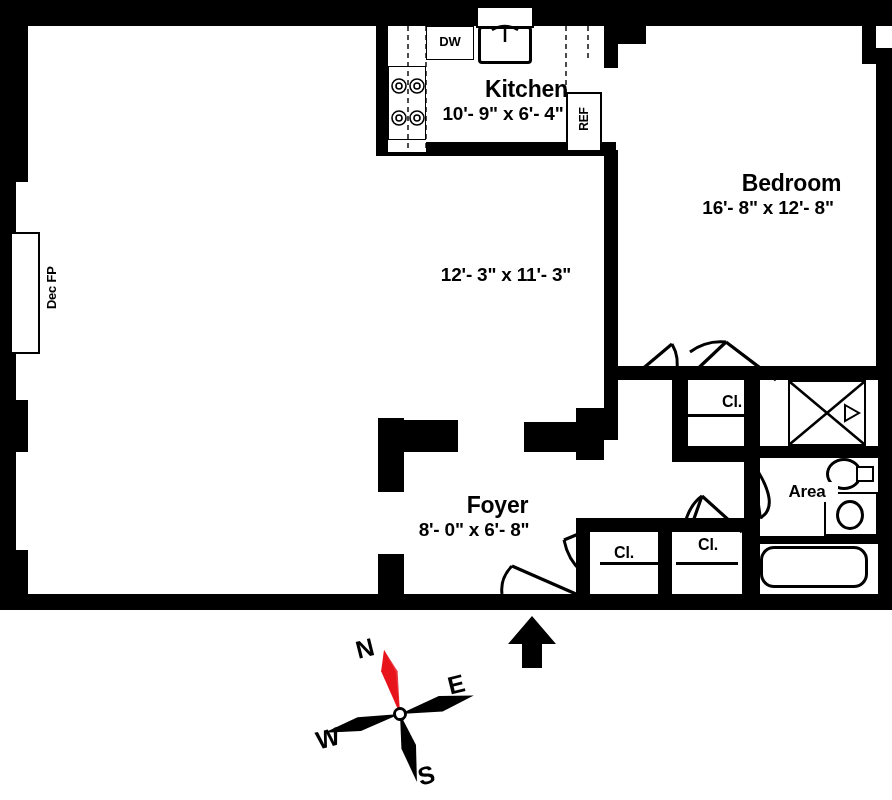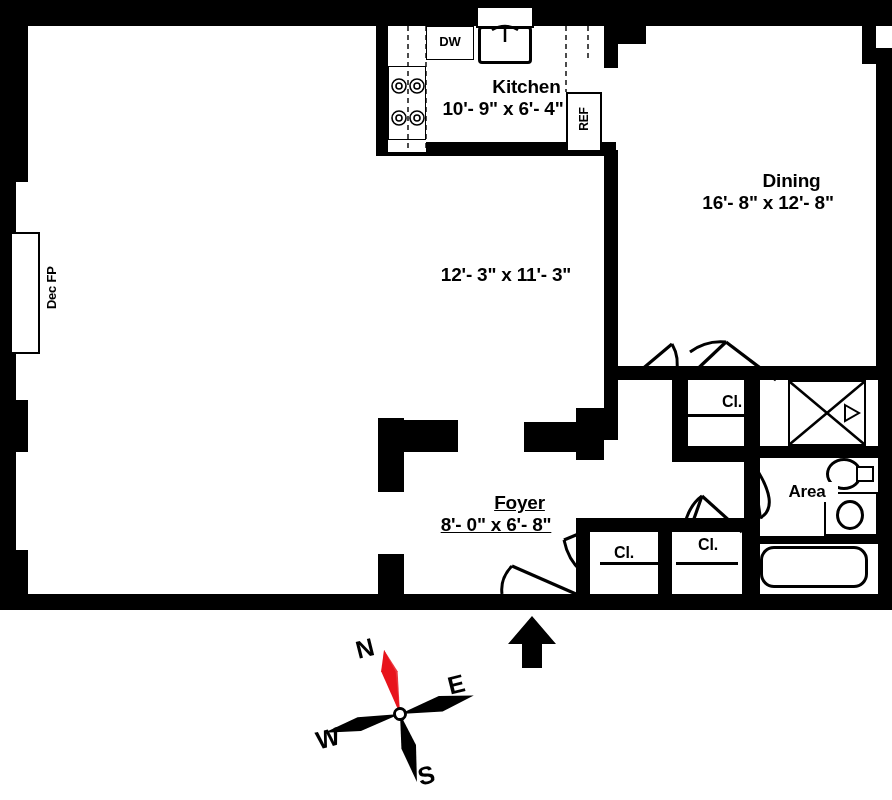--- a/index.html
+++ b/index.html
@@ -2,21 +2,21 @@
 <html><head>
 <meta charset="utf-8">
 <style>
   html,body{margin:0;padding:0;background:#ffffff;}
   body{width:892px;height:800px;font-family:"Liberation Sans",sans-serif;}
   #plan{position:relative;width:892px;height:800px;overflow:hidden;background:#ffffff;}
   .wall{position:absolute;background:#000000;}
   .room{position:absolute;background:#ffffff;}
   .label{position:absolute;text-align:center;color:#000;font-weight:bold;line-height:1.18;
          font-family:"Liberation Sans",sans-serif;letter-spacing:-0.2px;}
-  .label .nm{display:block;font-size:19px;margin-left:47px;}
+  .label .nm{display:block;font-size:23px;margin-left:47px;}
   .label .dim{display:block;font-size:19px;}
   .small{font-size:15px;font-weight:bold;}
   .rot{transform:rotate(-90deg);transform-origin:center center;}
   .fixture{position:absolute;border:2px solid #000;background:#fff;box-sizing:border-box;}
   .thin{position:absolute;background:#000;}
   svg.ov{position:absolute;left:0;top:0;width:892px;height:800px;pointer-events:none;}
   #compass{position:absolute;left:300px;top:628px;width:200px;height:172px;}
   .cp-letter{position:absolute;font-weight:bold;font-size:25px;font-family:"Liberation Sans",sans-serif;color:#000;}
 </style>
 </head>
@@ -87,25 +87,25 @@
 
   <div class="fixture" style="left:10px;top:232px;width:30px;height:122px;border-width:2px;"></div>
   <div class="label small rot" style="left:22px;top:280px;width:60px;font-size:13px;">Dec FP</div>
 
 
   <div class="label" style="left:400px;top:264px;width:212px;">
     <span class="dim">12'- 3" x 11'- 3"</span>
   </div>
 
   <div class="label" style="left:660px;top:170px;width:216px;">
-    <span class="nm">Dining</span>
+    <span class="nm">Bedroom</span>
     <span class="dim">16'- 8" x 12'- 8"</span>
   </div>
 
-  <div class="label" style="left:410px;top:492px;width:172px;text-decoration:underline;">
+  <div class="label" style="left:388px;top:492px;width:172px;">
     <span class="nm">Foyer</span>
     <span class="dim">8'- 0" x 6'- 8"</span>
   </div>
 
   <div class="wall" style="left:378px;top:418px;width:26px;height:74px;"></div>
   <div class="wall" style="left:378px;top:420px;width:80px;height:32px;"></div>
   <div class="wall" style="left:524px;top:422px;width:80px;height:30px;"></div>
   <div class="wall" style="left:576px;top:408px;width:28px;height:52px;"></div>
   <div class="wall" style="left:378px;top:554px;width:26px;height:44px;"></div>
 

